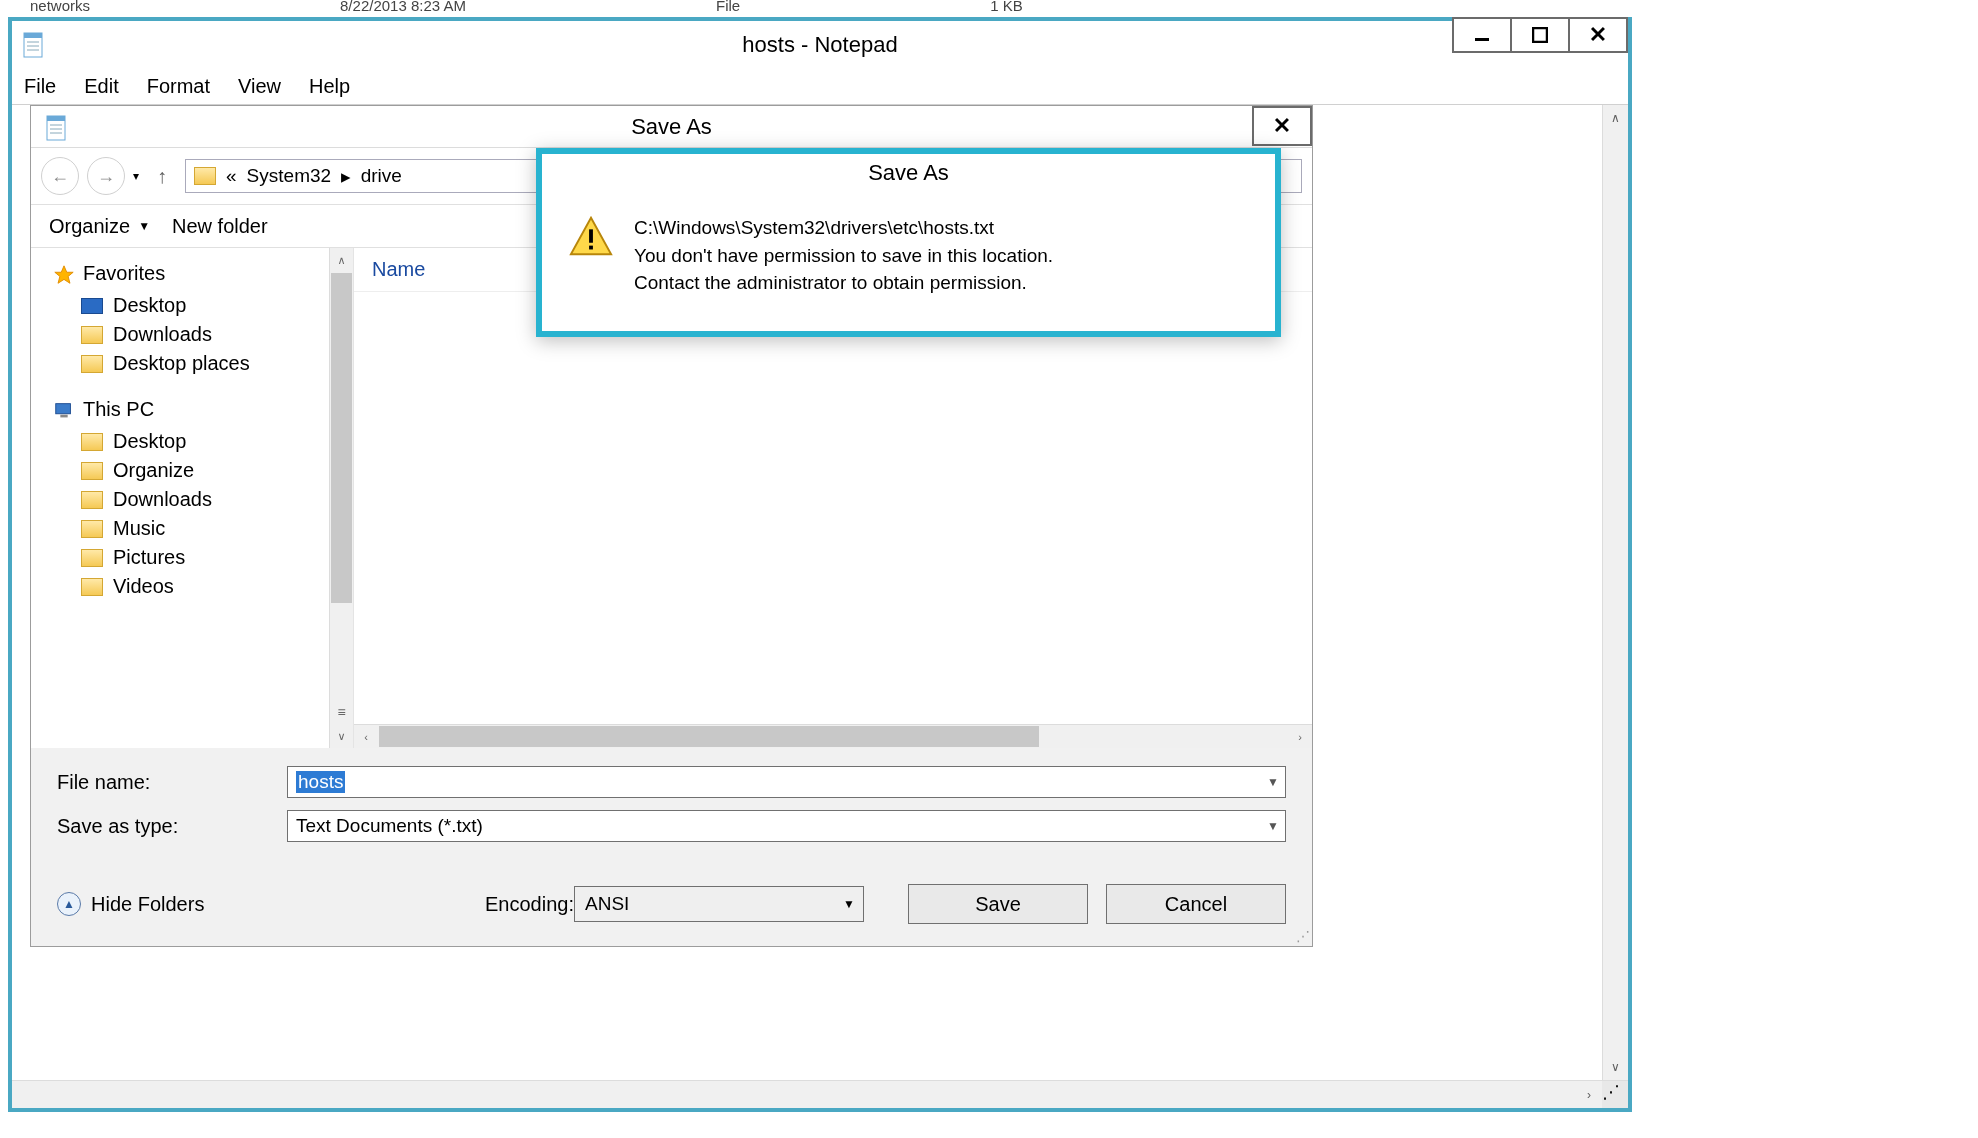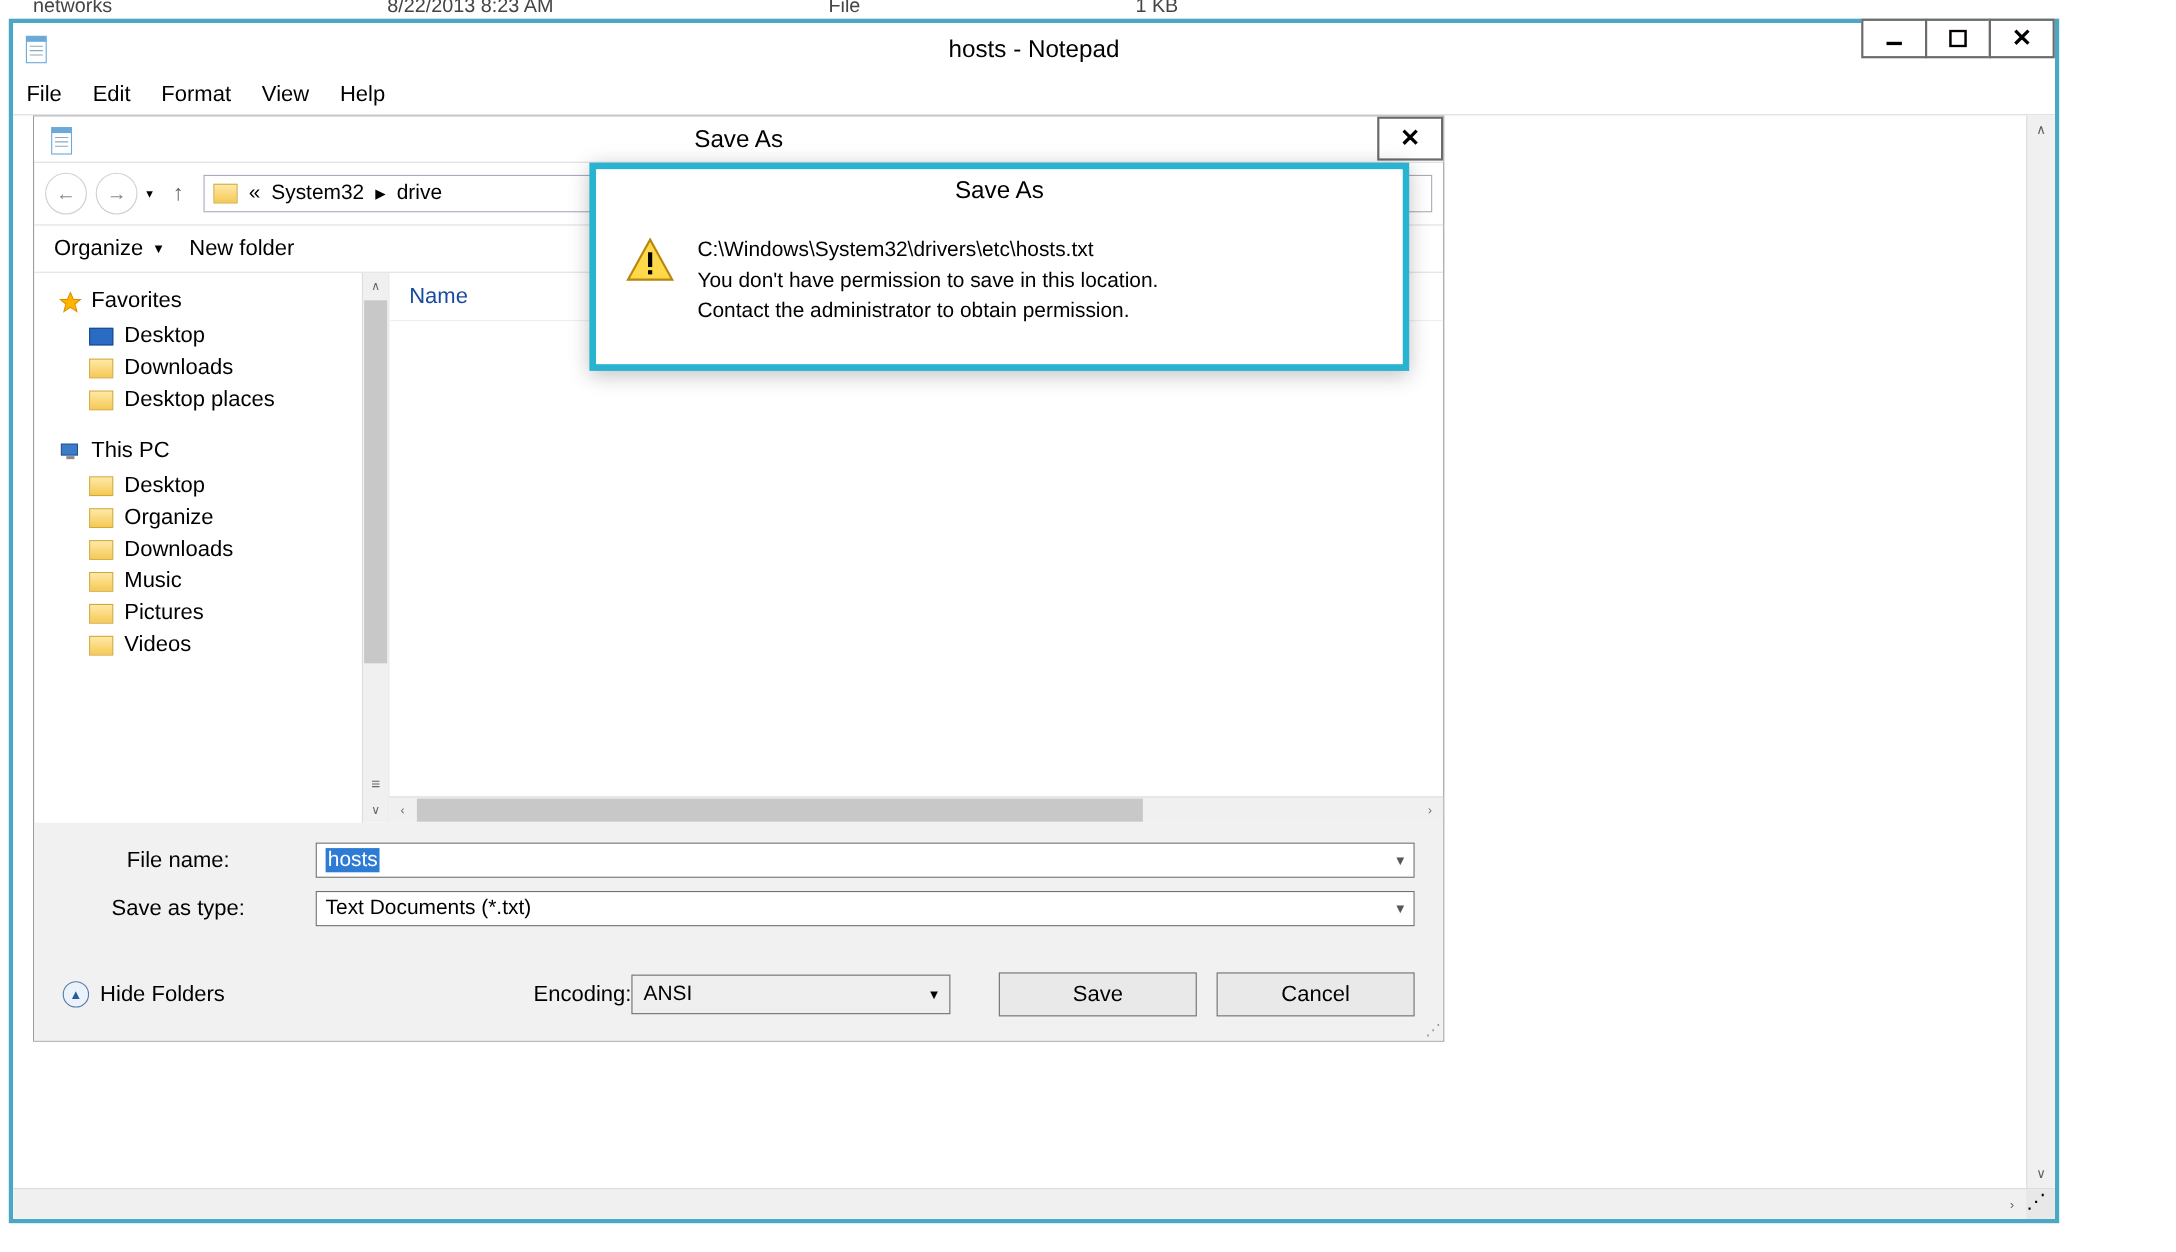--- a/index.html
+++ b/index.html
@@ -1,23 +1,23 @@
 <!DOCTYPE html>
 <html><head>
 <meta charset="utf-8">
 <style>
 * { box-sizing: border-box; margin: 0; padding: 0; font-family: "Segoe UI", Tahoma, sans-serif; }
 body { background: #fff; width: 1978px; height: 1138px; position: relative; overflow: hidden; font-size: 18px; }
 
 
-.remnant { position: absolute; top: 0; left: 0; right: 0; height: 10px; display: flex; align-items: center; color: #444; font-size: 18px; padding-left: 30px; }
+.remnant { position: absolute; top: 0; left: 0; right: 0; height: 10px; display: flex; align-items: center; color: #444; font-size: 15px; padding-left: 30px; }
 .remnant span { margin-right: 250px; }
 
 
-.notepad-window { position: absolute; top: 17px; left: 8px; width: 1864px; height: 1095px; border: 4px solid #4aa8c3; background: #fff; display: flex; flex-direction: column; }
+.notepad-window { position: absolute; top: 17px; left: 8px; width: 1624px; height: 1095px; border: 4px solid #4aa8c3; background: #fff; display: flex; flex-direction: column; }
 .np-titlebar { height: 48px; background: #fff; display: flex; align-items: center; justify-content: center; position: relative; }
 .np-icon { position: absolute; left: 10px; width: 24px; height: 28px; }
 .np-title { font-size: 22px; color: #000; }
 .np-controls { position: absolute; right: 0; top: -4px; display: flex; }
 .np-btn { width: 60px; height: 36px; border: 2px solid #6b6b6b; background: #fff; display: flex; align-items: center; justify-content: center; font-size: 22px; font-weight: bold; margin-left: -2px; cursor: default; }
 .np-menubar { height: 36px; background: #fff; display: flex; align-items: center; padding-left: 12px; gap: 28px; border-bottom: 1px solid #d0d0d0; }
 .np-menu-item { font-size: 20px; color: #000; cursor: default; }
 .np-body { flex: 1; position: relative; background: #fff; }
 .np-scrollbar-v { position: absolute; right: 0; top: 0; bottom: 28px; width: 26px; background: #f0f0f0; border-left: 1px solid #dcdcdc; }
 .np-scrollbar-v .arrow { width: 100%; height: 26px; display:flex; align-items:center; justify-content:center; color:#606060; font-size:12px; }
@@ -57,21 +57,21 @@
 .ico-desktop { background:#2a6bc4; width:22px; height:16px; border:1px solid #1a4a90; }
 
 .sa-filecol { flex:1; position:relative; border-left:1px solid #e4e4e4; }
 .col-header { padding:10px 18px; color:#1a4aa0; font-size:20px; border-bottom:1px solid #eee; }
 .sa-filecol .hscroll { position:absolute; bottom:0; left:0; right:0; height:24px; background:#f0f0f0; border-top:1px solid #dcdcdc; display:flex; }
 .hscroll .arrow{ width:24px; display:flex;align-items:center;justify-content:center;font-size:11px;color:#666;}
 .hscroll .thumb{ flex:0 0 660px; background:#c8c8c8; margin:1px;}
 
 .sa-inputs { padding: 18px 26px 8px 26px; background:#f1f1f1; }
 .inp-row { display:flex; align-items:center; margin-bottom:12px; }
-.inp-label { width: 230px; text-align:center; padding-right:20px; font-size:20px; }
+.inp-label { width: 230px; text-align:left; padding-right:20px; font-size:20px; }
 .inp-field { flex:1; height:32px; border:1px solid #707070; background:#fff; display:flex; align-items:center; padding:0 8px; position:relative; font-size:19px; }
 .inp-field .dd { position:absolute; right:6px; color:#555; font-size:12px; }
 .sel-text { background:#2d7bd4; color:#fff; padding:0 2px; }
 
 .sa-bottom { padding: 22px 26px; background:#f1f1f1; display:flex; align-items:center; }
 .hide-folders { display:flex; align-items:center; gap:10px; font-size:20px; }
 .circle-up { width:24px; height:24px; border:1px solid #5a7aa8; border-radius:50%; display:flex; align-items:center; justify-content:center; color:#2a5a9a; font-size:12px; background:#eaf2fb; }
 .sa-bottom .spacer { flex:1; }
 .enc-label { font-size:20px; margin-right:0; }
 .enc-select { width: 290px; height:36px; border:1px solid #707070; background:#efefef; display:flex; align-items:center; padding:0 10px; position:relative; font-size:19px; margin-right:26px; }

